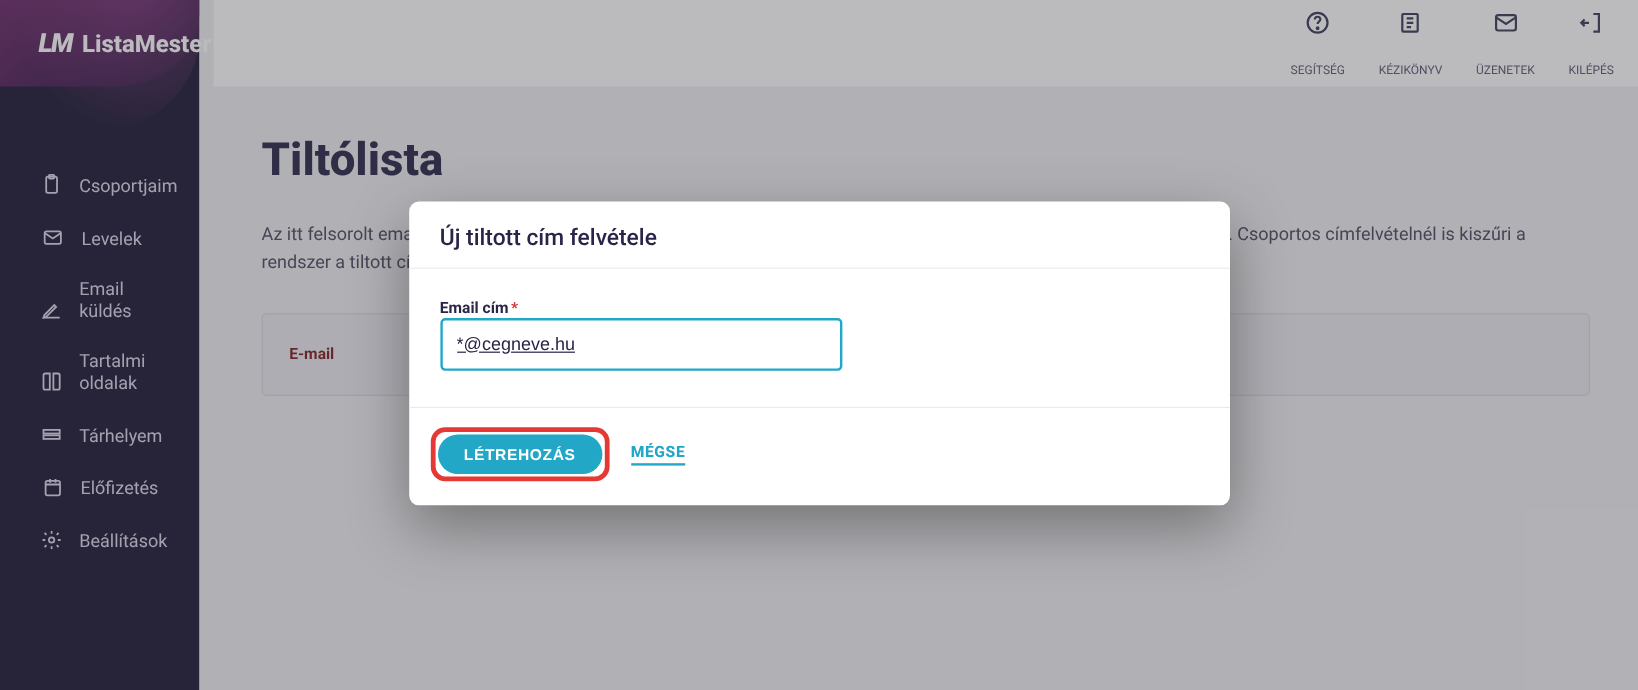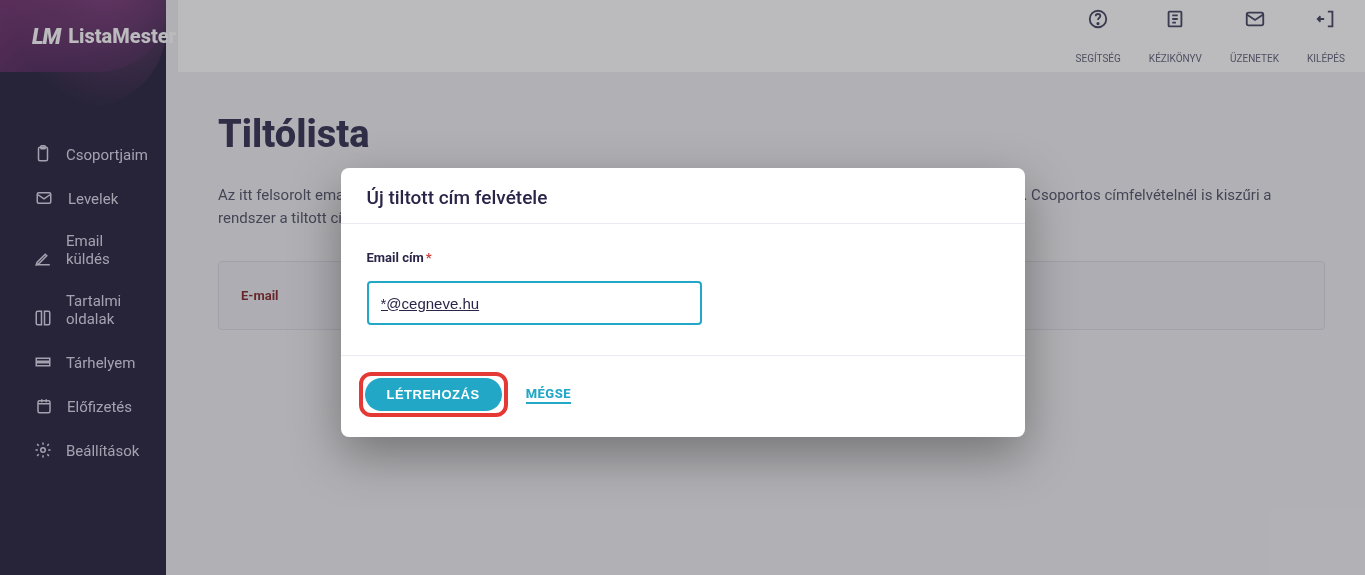--- a/index.html
+++ b/index.html
@@ -140,21 +140,21 @@
   .modal-header {
     padding: 18px 26px 14px;
     font-size: 19px; font-weight: 500; color: #2a2548;
     border-bottom: 1px solid #eceaf0;
   }
   .modal-body {
     padding: 26px 26px 30px;
   }
   .form-label {
     font-size: 13px; font-weight: 700; color: #2a2548;
-    display: block; margin-bottom: 16px;
+    display: block; margin-bottom: 0;
   }
   .form-label .req { color: #d43a3a; margin-left: 2px; }
   .form-input {
     width: 335px;
     height: 44px;
     border: 2px solid #22a7c7;
     border-radius: 4px;
     padding: 0 12px;
     font-size: 15px;
     color: #2a2548;

